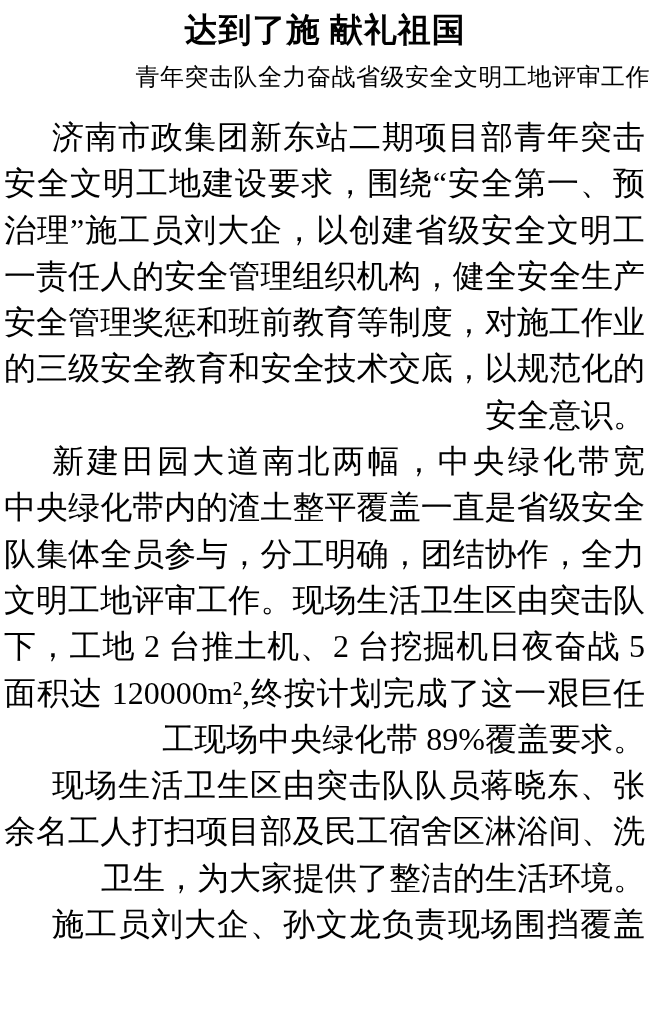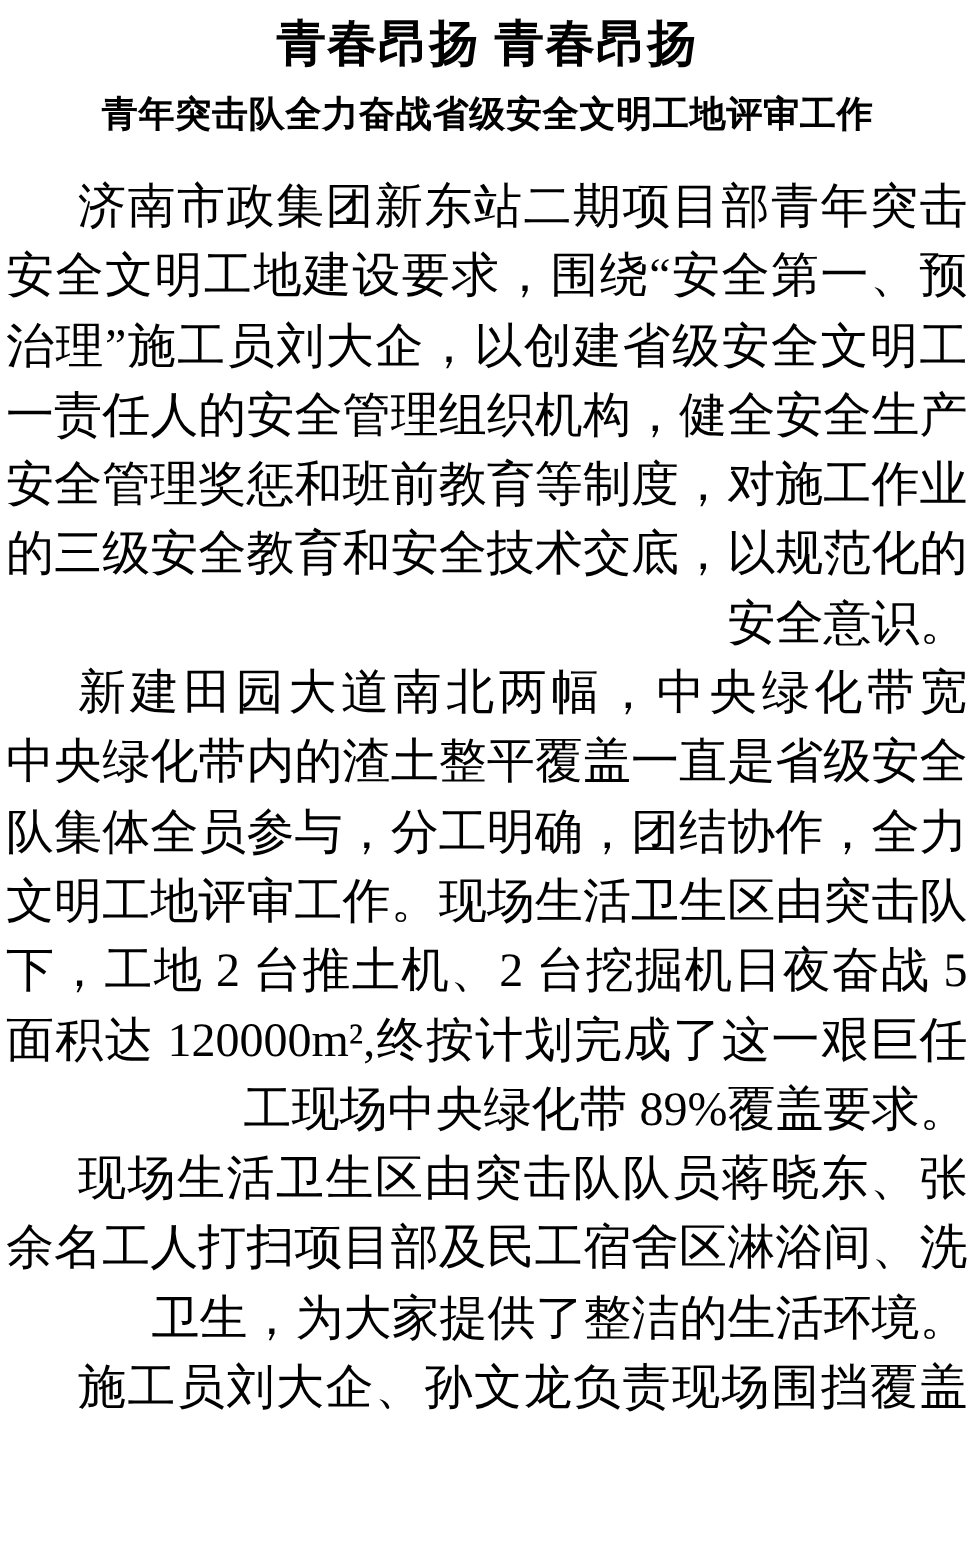--- a/index.html
+++ b/index.html
@@ -21,24 +21,24 @@
     padding-top: 9px;
     text-align: center;
     font-size: 33px;
     line-height: 42px;
     font-weight: 700;
     letter-spacing: 1px;
     white-space: pre;
   }
   .doc-subtitle {
     margin: 11px 0 0 0;
-    text-align: center;
+    text-align: right;
     font-size: 24px;
     line-height: 31px;
-    font-weight: 700;
+    font-weight: 400;
     letter-spacing: 0.5px;
   }
   .doc-body {
     margin-top: 21px;
     padding: 0 5px 0 4px;
   }
   .para {
     margin: 0;
   }
   .line {
@@ -58,21 +58,21 @@
   }
   .line.indent {
     text-indent: 48px;
   }
 </style>
 </head>
 <body>
 
 <div class="doc-page">
 
-  <h1 class="doc-title">青春昂扬 青春昂扬</h1>
+  <h1 class="doc-title">达到了施 献礼祖国</h1>
 
   <h2 class="doc-subtitle">青年突击队全力奋战省级安全文明工地评审工作</h2>
 
   <div class="doc-body">
 
     <div class="para">
       <div class="line just indent">济南市政集团新东站二期项目部青年突击队按照省级</div>
       <div class="line just">安全文明工地建设要求，围绕“安全第一、预防为主、综合</div>
       <div class="line just">治理”施工员刘大企，以创建省级安全文明工地为目标，</div>
       <div class="line just">一责任人的安全管理组织机构，健全安全生产责任制，实行</div>

